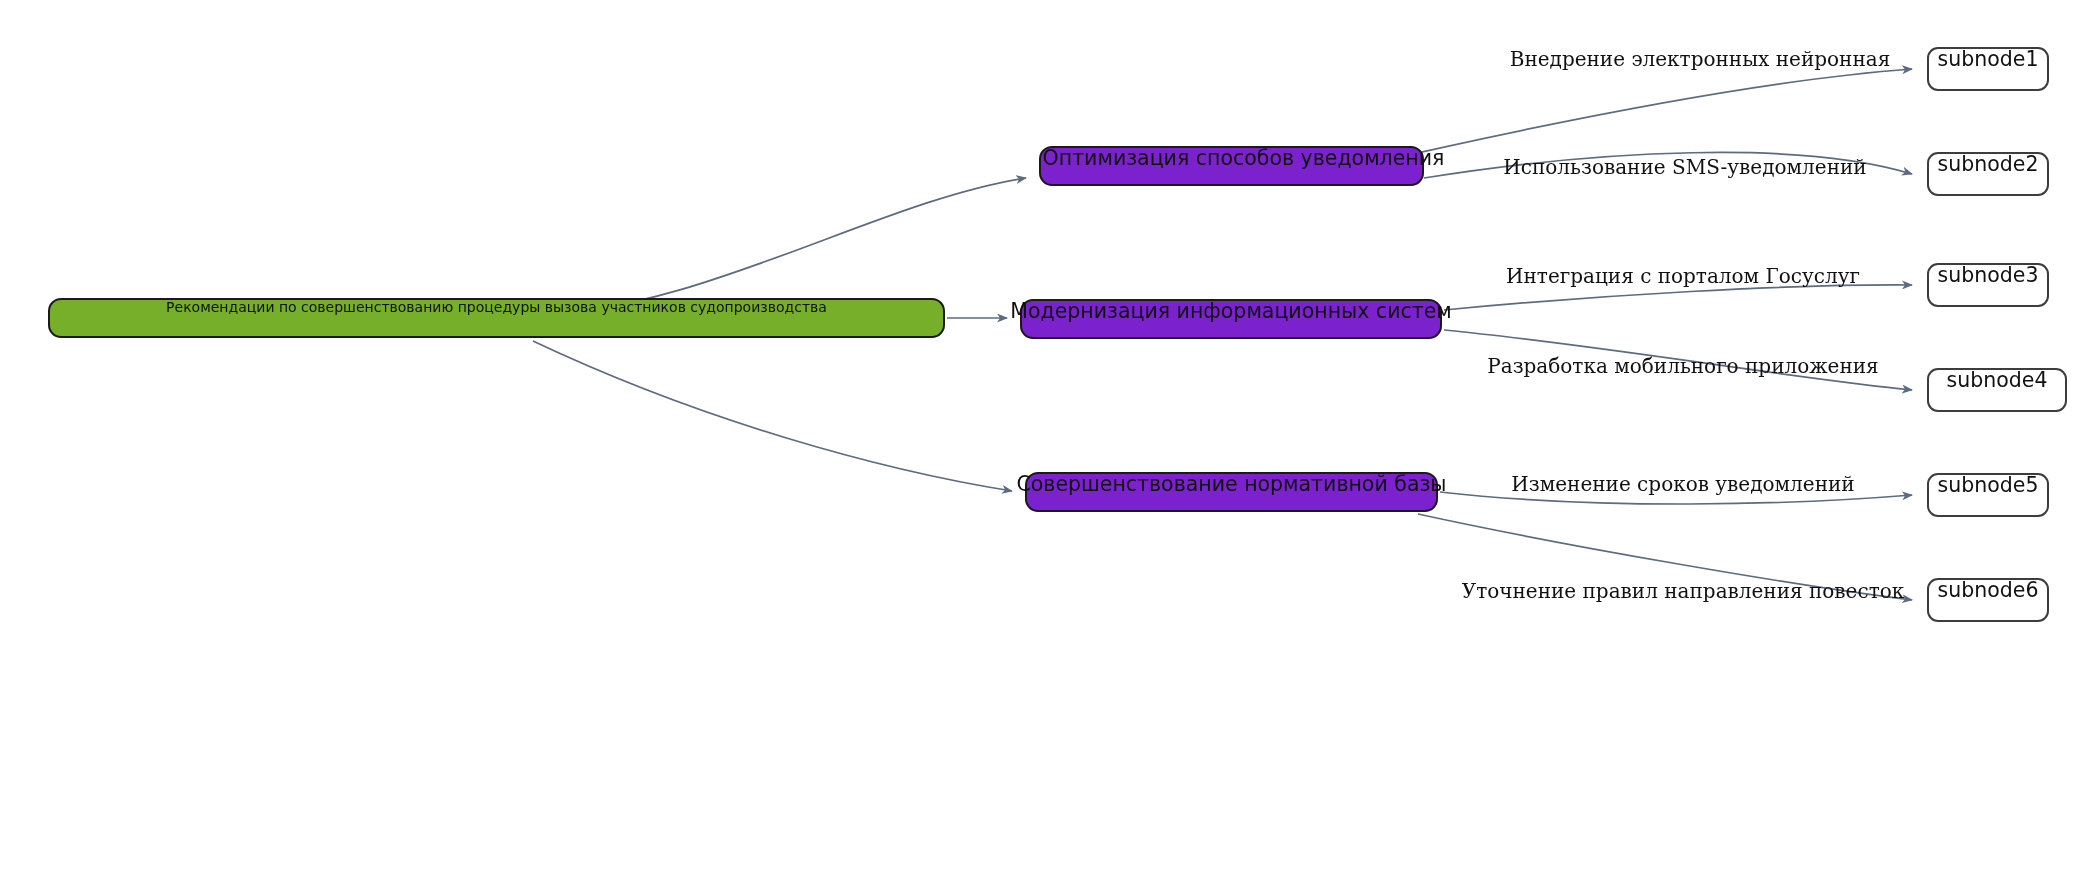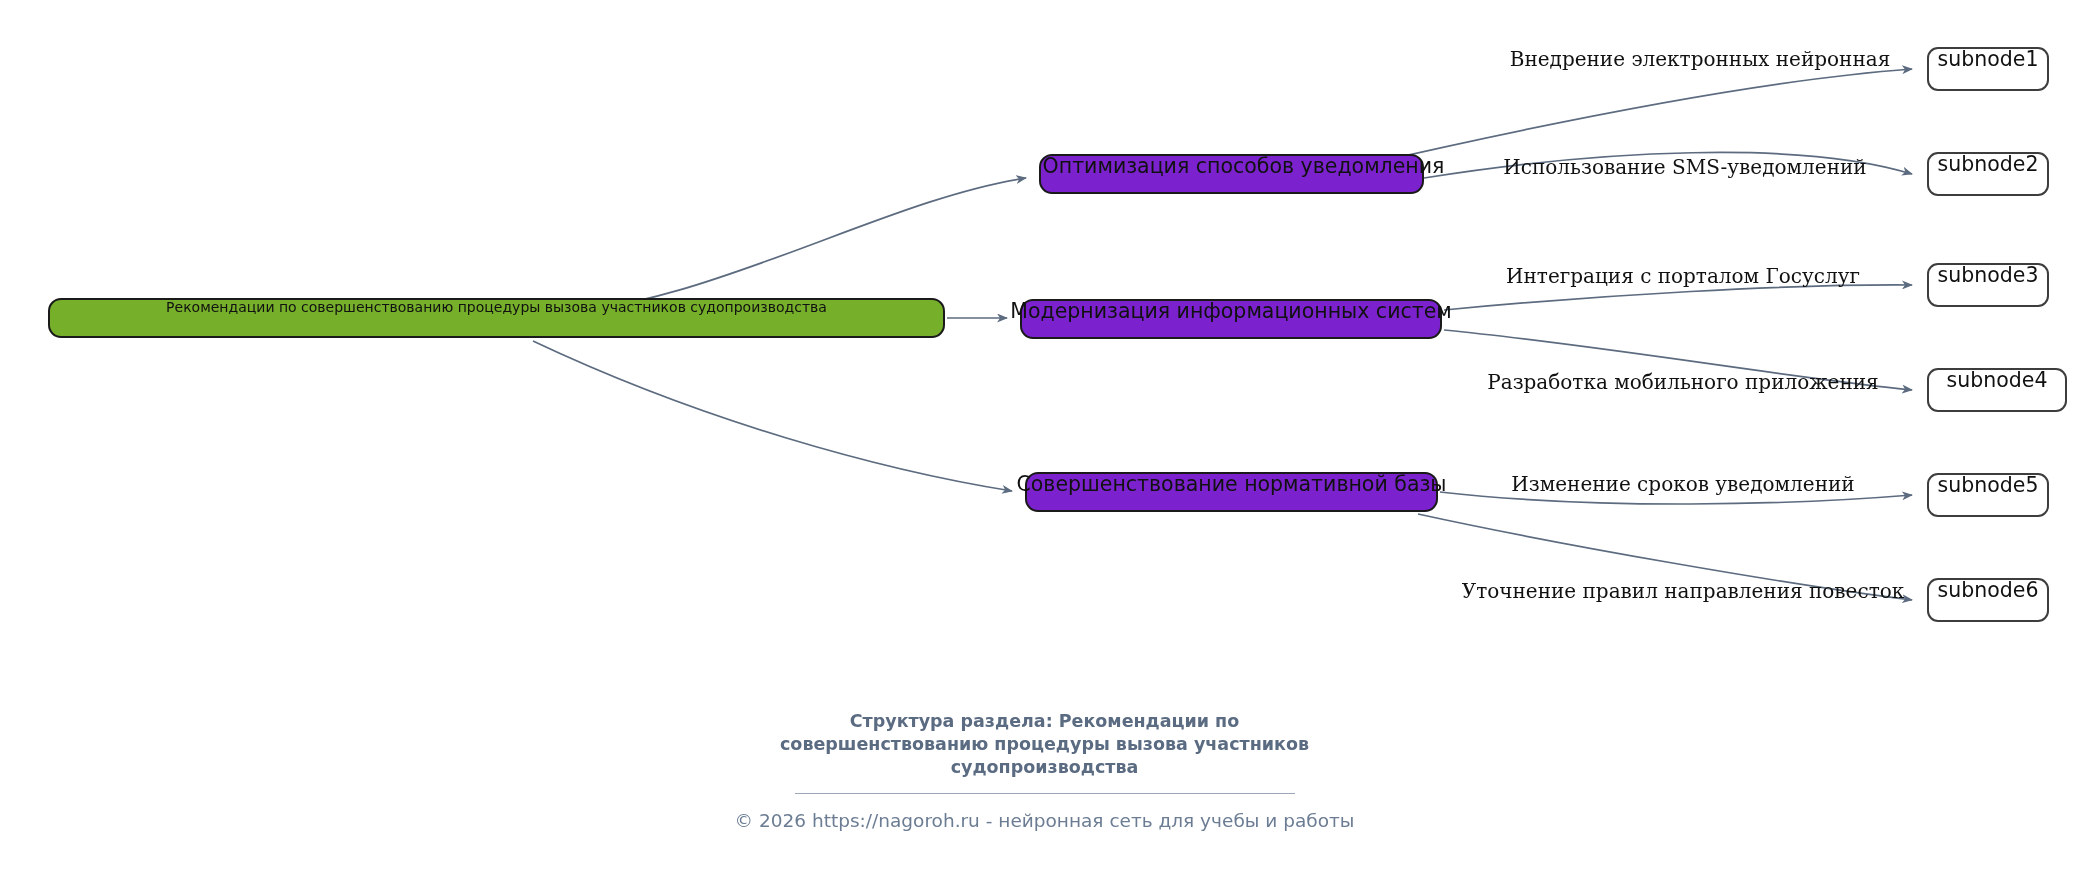--- a/index.html
+++ b/index.html
@@ -128,21 +128,21 @@
         <path d="M 1444 330 C 1600 345 1790 378 1912 390" fill="none" stroke="#5c6b7f" stroke-width="1.7" marker-end="url(#arrowhead)"></path>
         <path d="M 1440 492 C 1600 510 1790 505 1912 495" fill="none" stroke="#5c6b7f" stroke-width="1.7" marker-end="url(#arrowhead)"></path>
         <path d="M 1418 514 C 1560 545 1790 585 1912 600" fill="none" stroke="#5c6b7f" stroke-width="1.7" marker-end="url(#arrowhead)"></path>
       </g>
   </svg>
 
   <div id="nodes">
       <div class="node node-root" style="left: 48px; top: 298px; width: 897px; height: 40px; background: rgb(118, 176, 42); border-color: rgb(26, 26, 26);">
         <span>Рекомендации по совершенствованию процедуры вызова участников судопроизводства</span>
       </div>
-      <div class="node node-branch" style="left: 1039px; top: 154px; width: 385px; height: 40px; background: rgb(123, 34, 206); border-color: rgb(26, 26, 26); padding-left: 38px;">
+      <div class="node node-branch" style="left: 1039px; top: 146px; width: 385px; height: 40px; background: rgb(123, 34, 206); border-color: rgb(26, 26, 26); padding-left: 38px;">
         <span>Оптимизация способов уведомления</span>
       </div>
       <div class="node node-branch" style="left: 1020px; top: 299px; width: 422px; height: 40px; background: rgb(123, 34, 206); border-color: rgb(26, 26, 26);">
         <span>Модернизация информационных систем</span>
       </div>
       <div class="node node-branch" style="left: 1025px; top: 472px; width: 413px; height: 40px; background: rgb(123, 34, 206); border-color: rgb(26, 26, 26);">
         <span>Совершенствование нормативной базы</span>
       </div>
       <div class="node node-leaf" style="left: 1927px; top: 47px; width: 122px; height: 44px; background: rgb(255, 255, 255); border-color: rgb(61, 61, 61);">
         <span>subnode1</span>
@@ -160,26 +160,19 @@
         <span>subnode5</span>
       </div>
       <div class="node node-leaf" style="left: 1927px; top: 578px; width: 122px; height: 44px; background: rgb(255, 255, 255); border-color: rgb(61, 61, 61);">
         <span>subnode6</span>
       </div>
     </div>
   <div id="edge-labels">
       <div class="edge-label" style="left: 1700px; top: 49px;">Внедрение электронных нейронная</div>
       <div class="edge-label" style="left: 1685px; top: 157px;">Использование SMS-уведомлений</div>
       <div class="edge-label" style="left: 1683px; top: 266px;">Интеграция с порталом Госуслуг</div>
-      <div class="edge-label" style="left: 1683px; top: 372px; text-align: right;">Разработка мобильного приложения</div>
+      <div class="edge-label" style="left: 1683px; top: 356px; text-align: right;">Разработка мобильного приложения</div>
       <div class="edge-label" style="left: 1683px; top: 474px;">Изменение сроков уведомлений</div>
       <div class="edge-label" style="left: 1683px; top: 581px;">Уточнение правил направления повесток</div>
     </div>
 
-  <div id="footer" style="top: 710px;">
-    <div id="footer-title" style="color: rgb(90, 107, 130);">Структура раздела: Рекомендации по
-совершенствованию процедуры вызова участников
-судопроизводства</div>
-    <div id="footer-rule"></div>
-    <div id="footer-copy" style="color: rgb(107, 124, 147);">© 2026 https://nagoroh.ru - нейронная сеть для учебы и работы</div>
-  </div>
 
 </div>
 
 </body></html>

